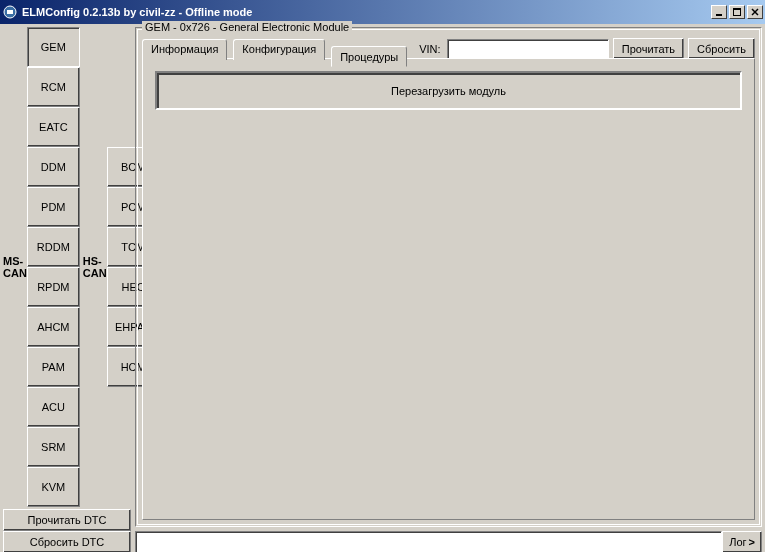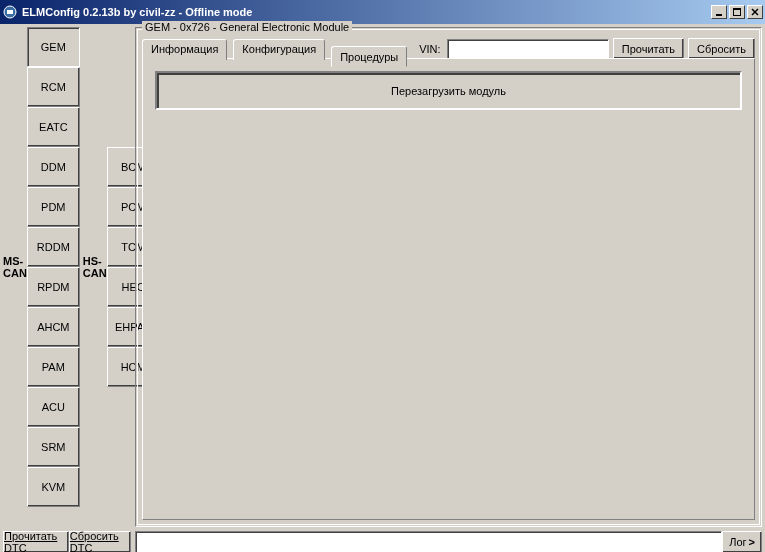--- a/index.html
+++ b/index.html
@@ -12,21 +12,21 @@
 .app-body { display: flex; height: 532px; background: #d4d0c8; padding: 3px; gap: 4px; }
 .left-panel { width: 128px; display: flex; flex-direction: column; }
 .can-columns { display: flex; gap: 3px;}
 .can-col { display: flex; flex-direction: row; align-items: center;}
 .can-header { font-weight: bold; font-size: 11px; padding: 3px 0 4px 0; }
 .module-btn { width: 53px; height: 40px; background: #d4d0c8; border: 1px solid #fff; border-right-color: #808080; border-bottom-color: #808080; box-shadow: inset -1px -1px #404040, inset 1px 1px #d4d0c8; margin-bottom: 0px; cursor: pointer; display:flex; align-items:center; justify-content:center;}
 .module-btn.selected { border: 1px solid #808080; border-right-color:#fff; border-bottom-color:#fff; box-shadow: inset 1px 1px #404040; background: #d4d0c8;}
 .dtc-section { margin-top: 4px; }
 .dtc-label { font-size: 11px; padding: 2px 0; }
 .dtc-list { background: #fff; border: 1px solid #808080; border-right-color:#fff; border-bottom-color:#fff; box-shadow: inset 1px 1px #404040; height: 90px; width: 100%; }
-.dtc-buttons { margin-top: auto; display:flex; flex-direction:row;text-decoration:underline;}
+.dtc-buttons { margin-top: auto; display:flex; flex-direction:column;}
 .dtc-btn { height: 22px; background: #d4d0c8; border: 1px solid #fff; border-right-color: #808080; border-bottom-color: #808080; box-shadow: inset -1px -1px #404040; cursor: pointer; display:flex; align-items:center; justify-content:center;}
 .main-panel { flex: 1; display: flex; flex-direction: column; }
 .groupbox { border: 1px solid #808080; border-right-color:#fff; border-bottom-color:#fff; position: relative; padding: 10px 6px 6px 6px; flex:1; display:flex; flex-direction:column;}
 .groupbox::before{content:""; position:absolute; inset:1px; border:1px solid #fff; pointer-events:none;}
 .groupbox-title { position: absolute; top: -7px; left: 6px; background: #d4d0c8; padding: 0 3px; font-size: 11px; }
 .tab-row { display: flex; align-items: center; gap: 4px; }
 .tabs { display: flex; }
 .tab { padding: 3px 8px; background: #d4d0c8; border: 1px solid #fff; border-right-color:#808080; border-bottom: none; border-radius: 3px 3px 0 0; cursor:pointer; position:relative; top:1px; margin-right:6px;}
 .tab.active { background: #d4d0c8; z-index: 2; border-bottom:1px solid #d4d0c8; top:8px; padding-top:4px; padding-bottom:3px;}
 .tab-content { border: 1px solid #fff; border-right-color:#808080; border-bottom-color:#808080; border-top-color:#fff; flex:1; padding: 12px; background:#d4d0c8; margin-top:-1px;}

